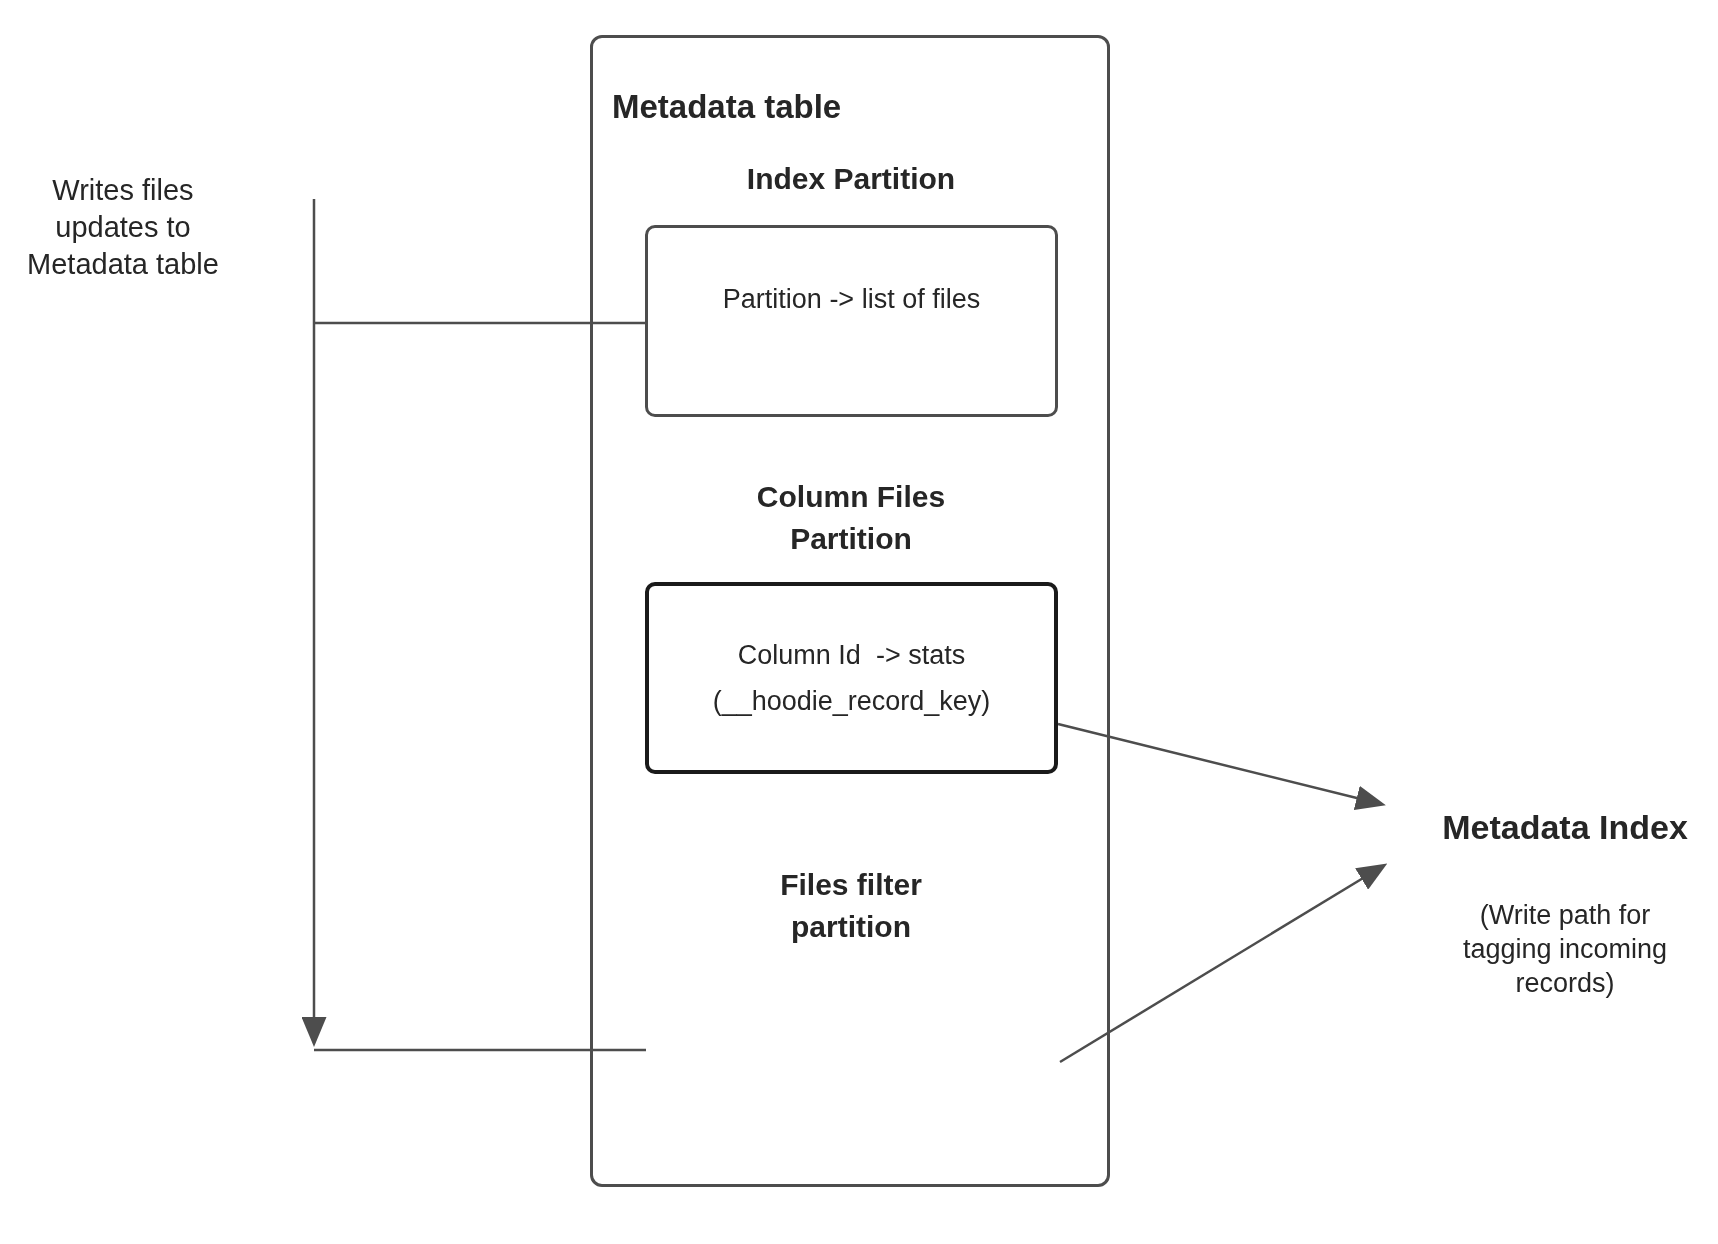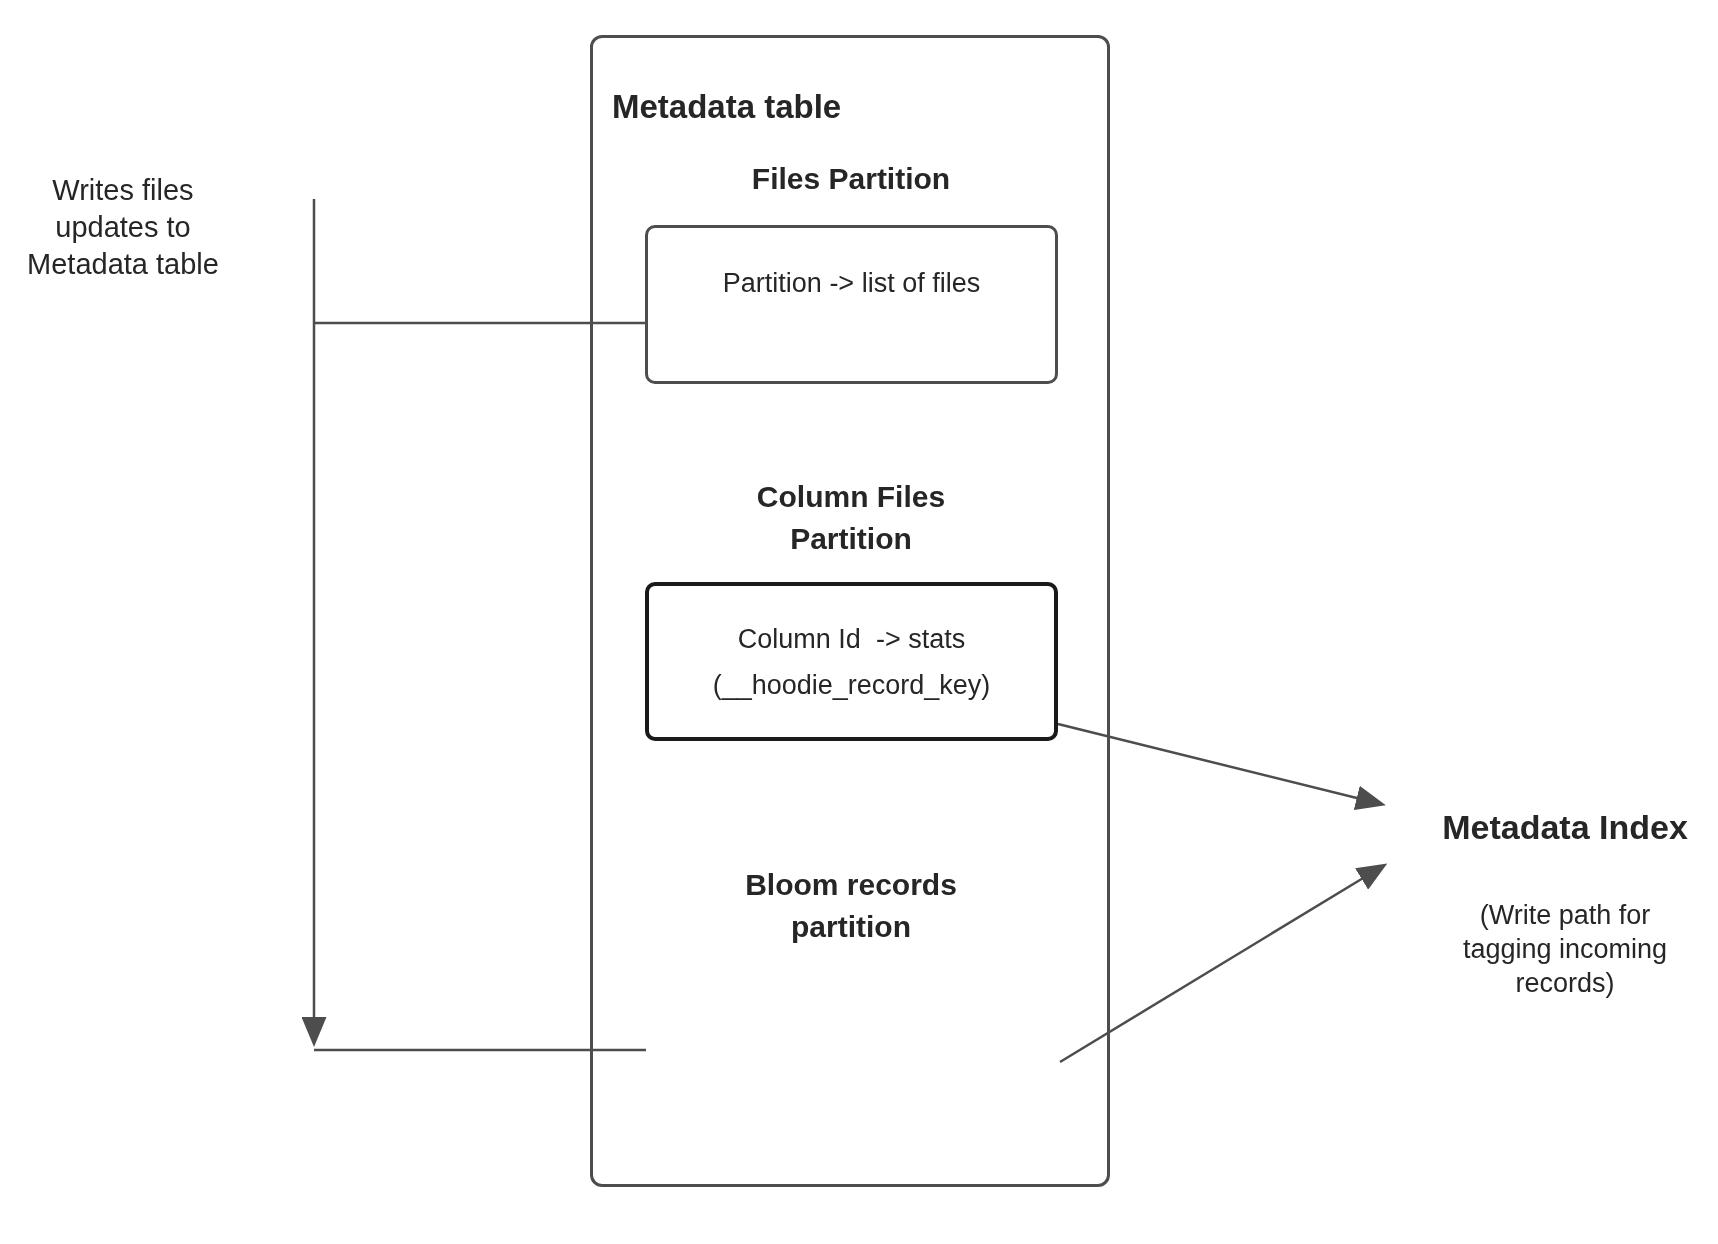--- a/index.html
+++ b/index.html
@@ -40,21 +40,21 @@
   
   .outer-box {
     left: 590px; top: 35px;
     width: 520px; height: 1152px;
     border: 3px solid var(--box-border);
     border-radius: 12px;
     background: transparent;
   }
   .node-box {
     left: 645px;
-    width: 413px; height: 159px;
+    width: 413px; height: 192px;
     border: 3px solid var(--box-border);
     border-radius: 10px;
     background: var(--background);
     display: flex;
     flex-direction: column;
     align-items: center;
     justify-content: center;
     text-align: center;
     font-size: 27px;
     line-height: 38px;
@@ -118,36 +118,36 @@
 
   <div class="abs left-note">
     <span class="label-line">Writes files</span>
     <span class="label-line">updates to</span>
     <span class="label-line">Metadata table</span>
   </div>
 
   <div class="abs outer-box"></div>
   <div class="abs table-title">Metadata table</div>
 
-  <div class="abs section-heading files-heading">Files Partition</div>
+  <div class="abs section-heading files-heading">Index Partition</div>
   <div class="abs node-box files-box">
     <span class="label-line">Partition -&gt; list of files</span>
   </div>
 
   <div class="abs section-heading column-stats-heading">
     <span class="heading-line">Column Files</span>
     <span class="heading-line">Partition</span>
   </div>
   <div class="abs node-box column-stats-box">
     <span class="label-line pre">Column Id  -&gt; stats</span>
     <span class="label-line pre">(__hoodie_record_key)</span>
   </div>
 
   <div class="abs section-heading bloom-heading">
-    <span class="heading-line">Bloom records</span>
+    <span class="heading-line">Files filter</span>
     <span class="heading-line">partition</span>
   </div>
 
   <div class="abs index-title">Metadata Index</div>
   <div class="abs index-subtitle">
     <span class="label-line">(Write path for</span>
     <span class="label-line">tagging incoming</span>
     <span class="label-line">records)</span>
   </div>
 

